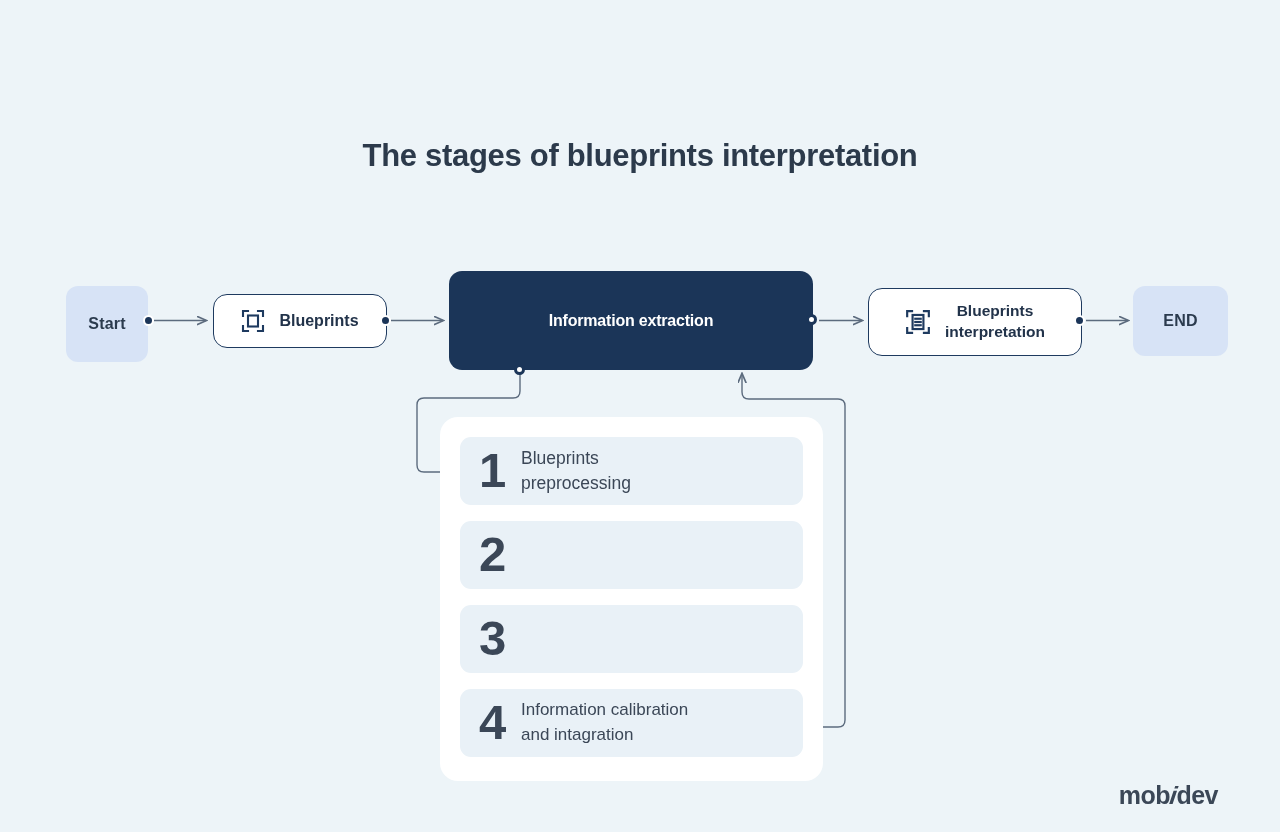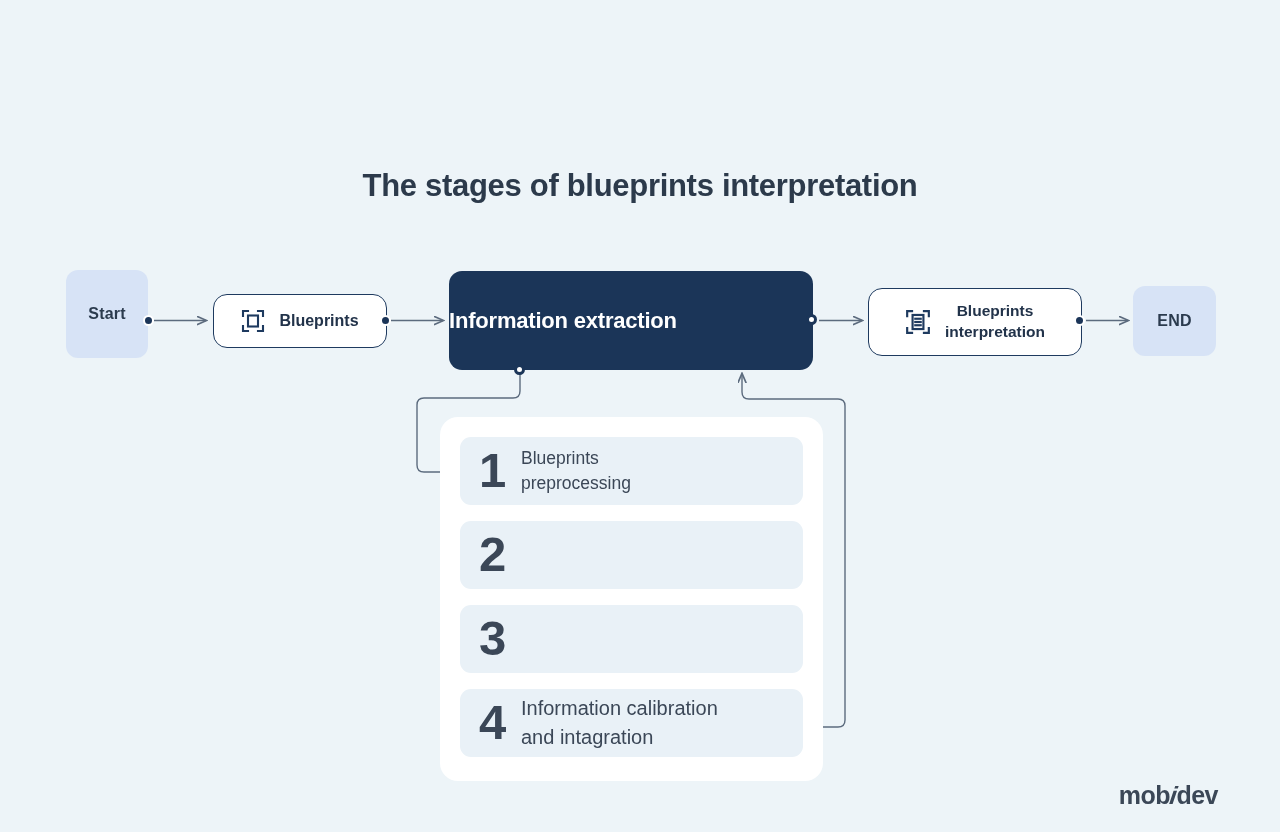--- a/index.html
+++ b/index.html
@@ -24,21 +24,20 @@
   .title {
     position: absolute;
     left: 0;
     top: 138px;
     width: 1280px;
     text-align: center;
     font-size: 31px;
     font-weight: bold;
     color: #2c3a4b;
     letter-spacing: -0.3px;
-    margin-top: 30px;
   }
 
   
   #wires {
     position: absolute;
     left: 0;
     top: 0;
     width: 1280px;
     height: 832px;
     pointer-events: none;
@@ -50,22 +49,22 @@
     background: #d7e3f6;
     border-radius: 12px;
     display: flex;
     align-items: center;
     justify-content: center;
     color: #2b3b4e;
     font-size: 16px;
     font-weight: bold;
     letter-spacing: 0.2px;
   }
-  #start-block { left: 66px;   top: 270px; width: 82px;  height: 88px; }
-  #end-block   { left: 1133px; top: 286px; width: 83px;  height: 70px; }
+  #start-block { left: 66px;   top: 286px; width: 82px;  height: 76px; }
+  #end-block   { left: 1133px; top: 286px; width: 95px;  height: 70px; }
 
   
   .wcard {
     position: absolute;
     background: #ffffff;
     border: 1.6px solid #1e3a5f;
     border-radius: 14px;
     display: flex;
     align-items: center;
     justify-content: center;
@@ -85,22 +84,23 @@
   }
 
   
   #extraction-box {
     position: absolute;
     left: 449px; top: 271px; width: 364px; height: 99px;
     background: #1b3558;
     border-radius: 13px;
     display: flex;
     align-items: center;
+    justify-content: center;
     color: #ffffff;
-    font-size: 22px;
+    font-size: 16px;
     font-weight: bold;
     letter-spacing: -0.2px;
   }
 
   
   .dot {
     position: absolute;
     width: 11px;
     height: 11px;
     border-radius: 50%;
@@ -150,21 +150,21 @@
     width: 42px;
     flex: 0 0 42px;
     letter-spacing: -2px;
   }
   .step-text {
     font-size: 17.5px;
     color: #3b4757;
     line-height: 1.45;
     white-space: pre-line;
   }
-  #step-4 .step-text { font-size: 20px; }
+  #step-4 .step-text { font-size: 17px; }
 
   
   #logo {
     position: absolute;
     right: 62px;
     bottom: 22px;
     font-size: 25px;
     font-weight: bold;
     color: #3b4757;
     letter-spacing: -0.5px;

